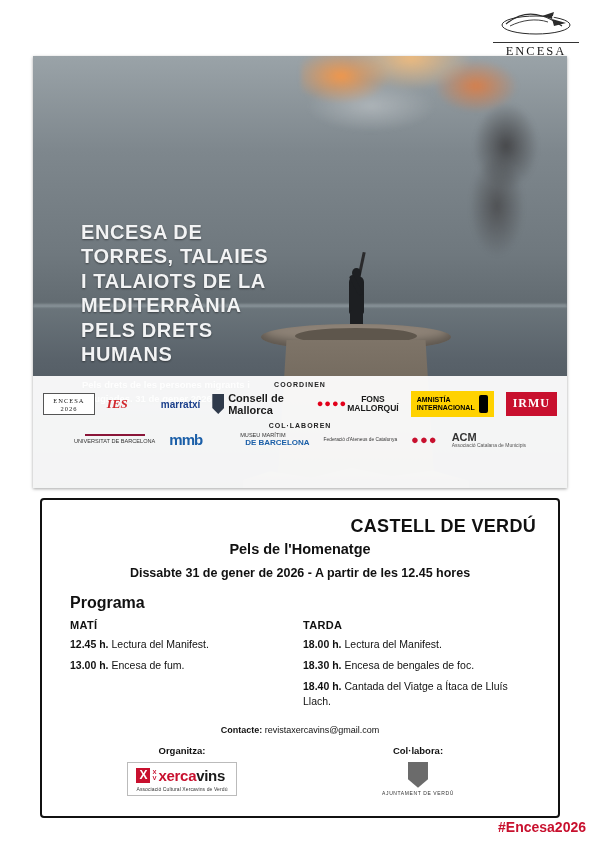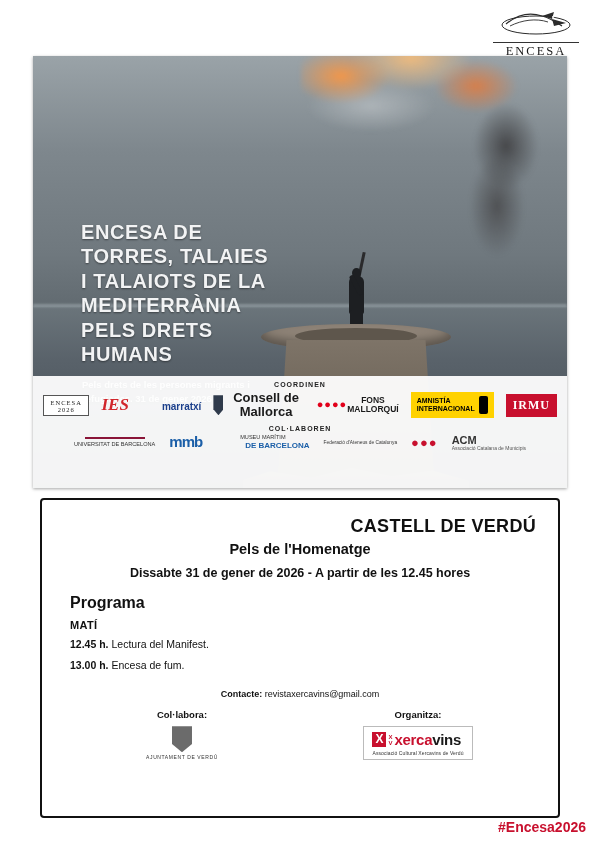--- a/index.html
+++ b/index.html
@@ -230,30 +230,30 @@
     text-align: center;
     font-family: "Liberation Serif", serif;
     letter-spacing: 1px;
     font-size: 6.5px;
     background: #fff;
   }
   .lg-ies {
     display: flex; align-items: baseline; gap: 3px;
   }
   .lg-ies .ies {
-    color: #d1262c; font-weight: bold; font-size: 17px; font-style: italic;
+    color: #d1262c; font-weight: bold; font-size: 13px; font-style: italic;
     font-family: "Liberation Serif", serif;
   }
   .lg-ies .marratxi { color: #1b3f8b; font-weight: bold; font-size: 10px; margin-left: 30px; }
   .lg-consell { display: flex; align-items: center; gap: 4px; }
   .lg-consell .crest {
     width: 16px; height: 20px; background: #2f3a4b;
     clip-path: polygon(0 0, 100% 0, 100% 70%, 50% 100%, 0 70%);
   }
-  .lg-consell .txt { font-size: 13px; font-weight: bold; color: #1a1a1a; text-align: center; }
+  .lg-consell .txt { font-size: 11px; font-weight: bold; color: #1a1a1a; text-align: left; }
   .lg-fons { text-align: center; }
   .lg-fons .dots { color: #e2001a; font-size: 11px; letter-spacing: 1px; line-height: 0.7; }
   .lg-fons .t { font-size: 8.5px; font-weight: bold; }
   .lg-amnistia {
     background: #ffd200; padding: 4px 6px; display: flex; align-items: center; gap: 4px;
   }
   .lg-amnistia .txt { font-size: 7px; font-weight: bold; color: #000; text-align: left; line-height: 1.15; }
   .lg-amnistia .candle { width: 9px; height: 18px; background: #000; border-radius: 2px; }
   .lg-irmu {
     background: #c8102e; color: #fff; padding: 5px 7px; font-weight: bold;
@@ -490,43 +490,58 @@
         <div class="coltitle">MATÍ</div>
         <div class="item">
           <b>12.45 h.</b>
           <span>Lectura del Manifest.</span>
         </div>
         <div class="item">
           <b>13.00 h.</b>
           <span>Encesa de fum.</span>
         </div>
       </div>
+      <div class="col">
+        <div class="coltitle">TARDA</div>
+        <div class="item">
+          <b>18.00 h.</b>
+          <span>Lectura del Manifest.</span>
+        </div>
+        <div class="item">
+          <b>18.30 h.</b>
+          <span>Encesa de bengales de foc.</span>
+        </div>
+        <div class="item">
+          <b>18.40 h.</b>
+          <span>Cantada del Viatge a Ítaca de Lluís Llach.</span>
+        </div>
+      </div>
     </div>
 
     <div class="contact">
       <span>Contacte:</span>
       <span class="mail">revistaxercavins@gmail.com</span>
     </div>
 
     <div class="orgs">
-      <div class="org">
-        <div class="lbl">Col·labora:</div>
-        <div class="ajunt">
-          <div class="crest"></div>
-          <div class="t">AJUNTAMENT DE VERDÚ</div>
-        </div>
-      </div>
       <div class="org">
         <div class="lbl">Organitza:</div>
         <div class="xerca">
           <div class="row1">
             <span class="xbox">X</span>
             <span class="xv">X<br>V</span>
             <span class="word"><span>xerca</span><span class="vins">vins</span></span>
           </div>
           <div class="sub">Associació Cultural Xercavins de Verdú</div>
         </div>
       </div>
+      <div class="org">
+        <div class="lbl">Col·labora:</div>
+        <div class="ajunt">
+          <div class="crest"></div>
+          <div class="t">AJUNTAMENT DE VERDÚ</div>
+        </div>
+      </div>
     </div>
   </div>
 
   <div class="hashtag">#Encesa2026</div>
 </div>
 
 </body></html>

